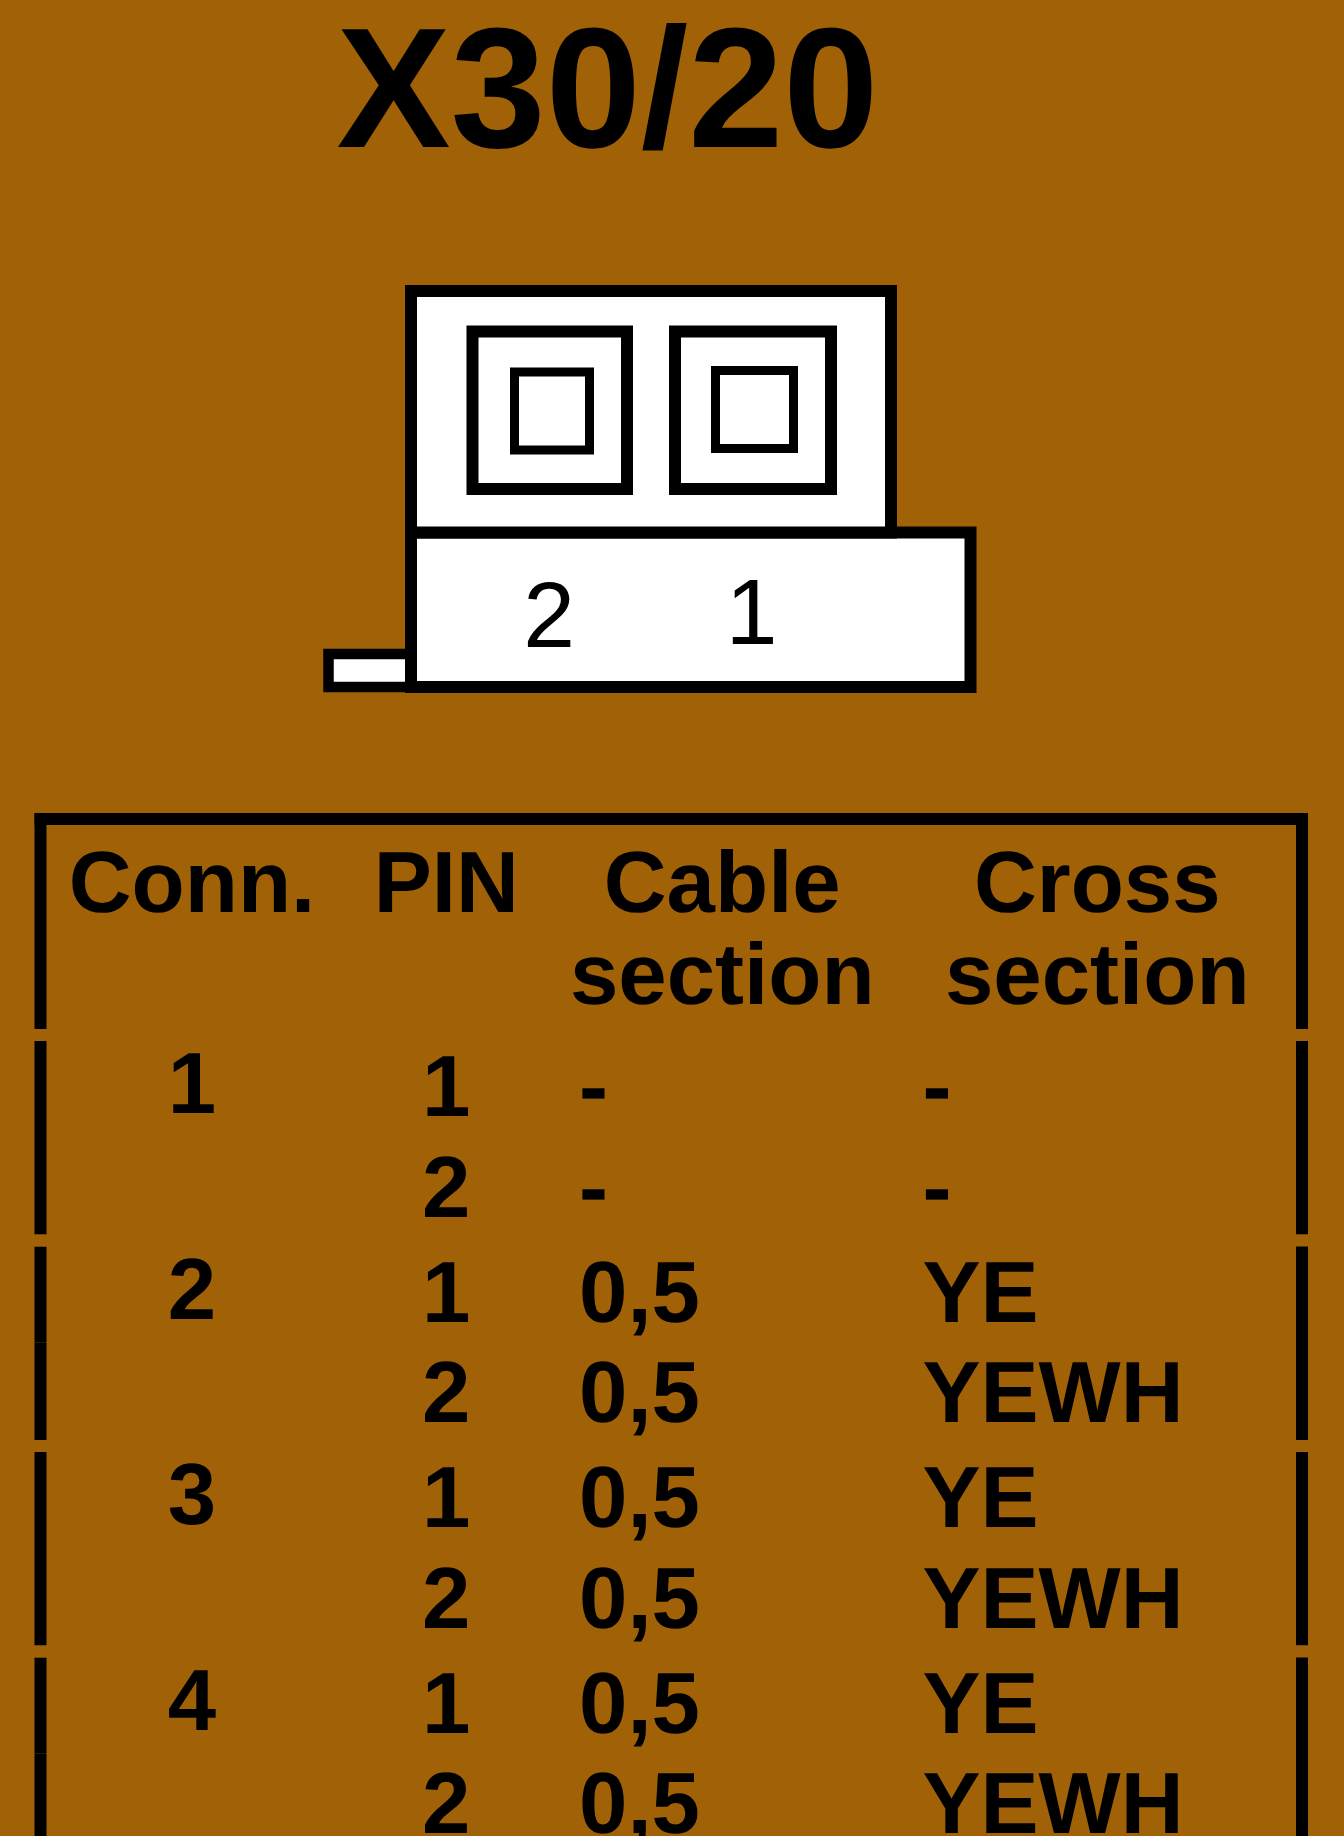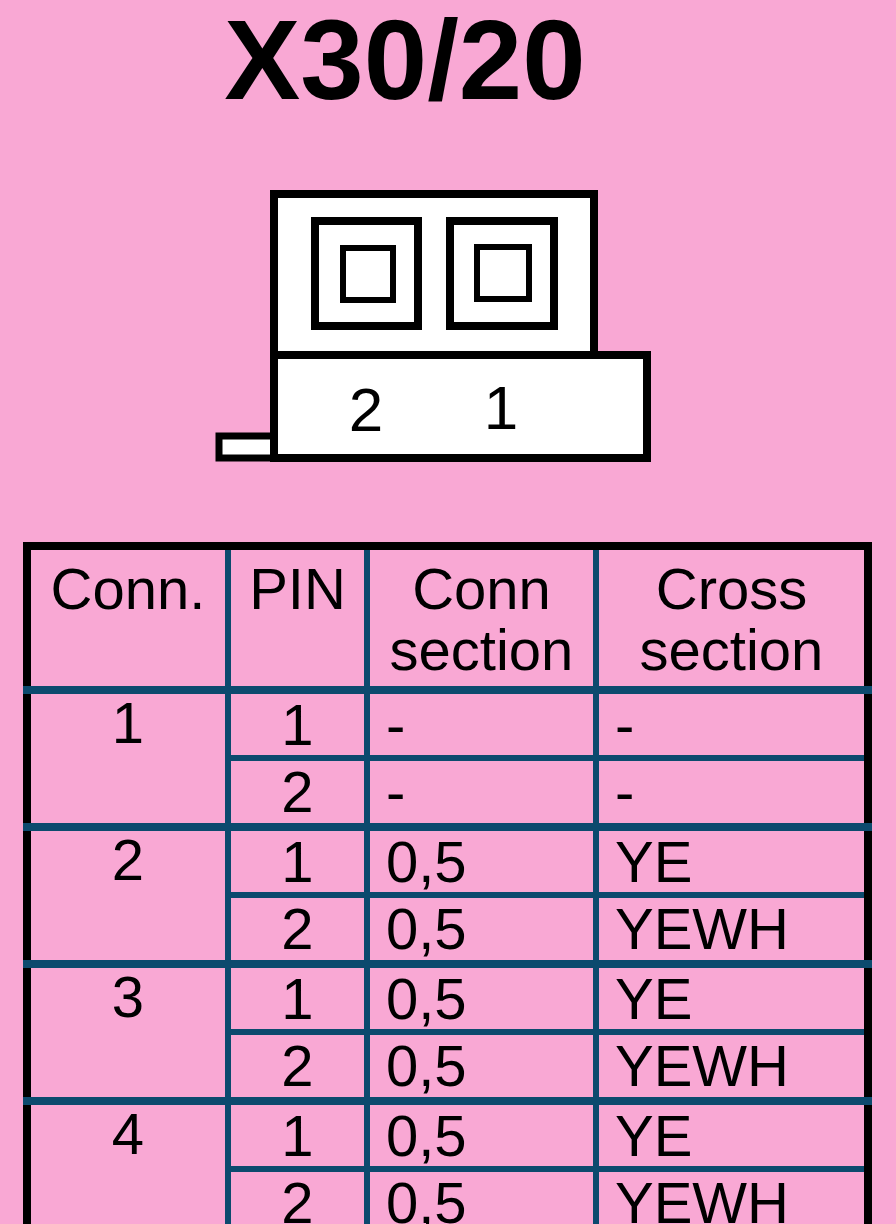--- a/index.html
+++ b/index.html
@@ -9,21 +9,21 @@
     width: 896px;
     height: 1224px;
     overflow: hidden;
     font-family: "Liberation Sans", sans-serif;
     color: #000000;
   }
   .page {
     position: relative;
     width: 896px;
     height: 1224px;
-    background: #f9a8d4;
+    background: #a16207;
   }
   .title {
     position: absolute;
     left: 0;
     top: 6px;
     width: 810px;
     text-align: center;
     font-size: 114px;
     font-weight: bold;
     line-height: 108px;
@@ -46,23 +46,23 @@
     table-layout: fixed;
     border: 8px solid #000000;
     font-size: 58px;
     line-height: 1.06;
   }
   .pin-table col.c-conn  { width: 201px; }
   .pin-table col.c-pin   { width: 139px; }
   .pin-table col.c-cross { width: 229px; }
   .pin-table col.c-cable { width: 272px; }
   .pin-table th, .pin-table td {
-    border: 6px solid #0c4a6e;
+    border: 6px solid #a16207;
     padding: 0;
-    font-weight: normal;
+    font-weight: bold;
     overflow: hidden;
   }
   .pin-table thead th {
     height: 128px;
     vertical-align: top;
     text-align: center;
     padding-top: 8px;
     border-bottom-width: 8px;
   }
   .hl { display: block; }
@@ -120,21 +120,21 @@
       <col class="c-conn">
         <col class="c-pin">
         <col class="c-cross">
         <col class="c-cable">
     </colgroup>
     <thead>
       <tr>
         <th>Conn.</th>
         <th>PIN</th>
         <th>
-          <span class="hl">Conn</span>
+          <span class="hl">Cable</span>
           <span class="hl">section</span>
         </th>
         <th>
           <span class="hl">Cross</span>
           <span class="hl">section</span>
         </th>
       </tr>
     </thead>
     <tbody>
 

